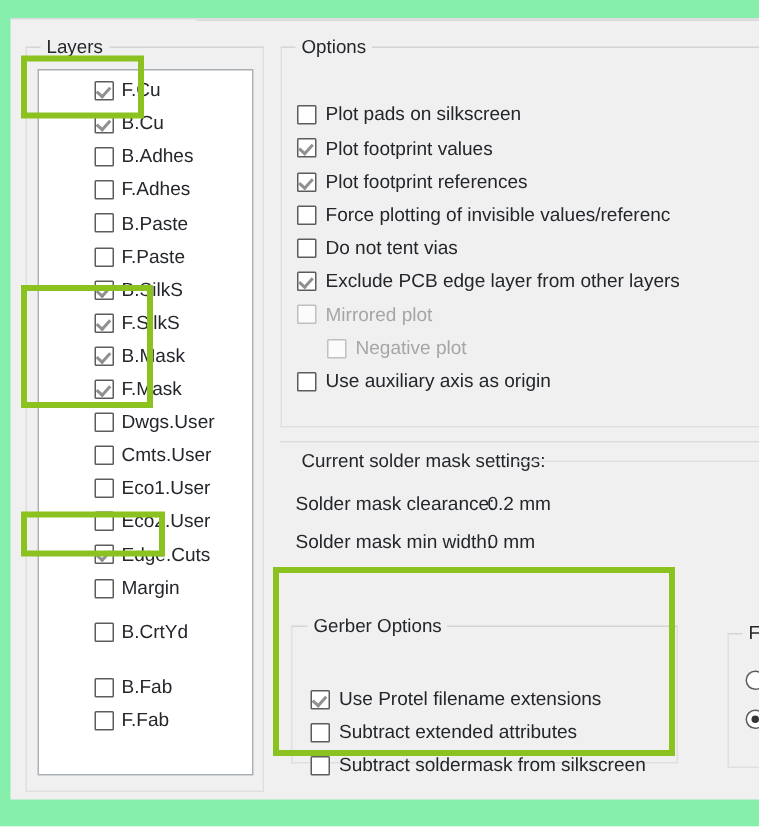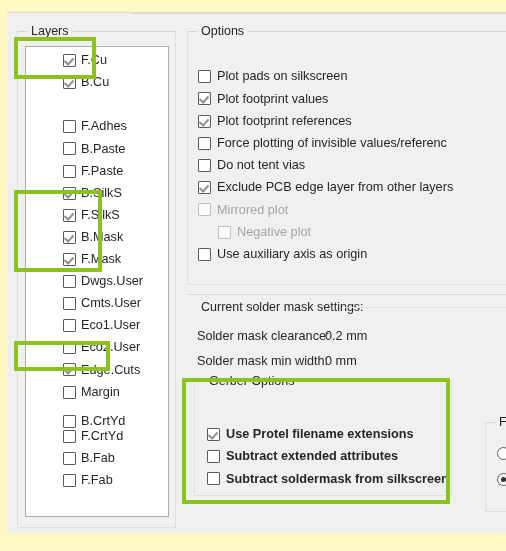--- a/index.html
+++ b/index.html
@@ -10,21 +10,21 @@
     width: 506px;
     height: 551px;
     background: #ffffff;
     font-family: "Liberation Sans", sans-serif;
     overflow: hidden;
   }
   #root {
     position: relative;
     width: 506px;
     height: 551px;
-    background: #fef9c3;
+    background: #86efac;
   }
 
   
   .dialog {
     position: absolute;
     left: 7px;
     top: 12px;
     width: 499px;
     height: 521px;
     background: #f0f0f0;
@@ -205,35 +205,33 @@
   }
   .mask-row .val {
     position: absolute;
     left: 128px;
     top: 0;
   }
 
   
   #gerber-group {
     left: 187px;
-    top: 368px;
+    top: 404px;
     width: 258px;
-    height: 115px;
+    height: 92px;
     padding-left: 44px;
   }
   #gerber-group .gb-title { top: -8px; left: 10px; }
   .gerber-row {
     position: absolute;
     left: 12px;
     height: 21px;
     display: flex;
-    align-items: center;
     gap: 6px;
     white-space: nowrap;
-    font-weight: bold;
   }
   .gerber-row .lbl {
     font-size: 12.7px;
     color: #23262b;
     line-height: 1;
   }
 
   
   #format-group {
     left: 478px;
@@ -289,20 +287,24 @@
       <div class="gb-title">Layers</div>
       <div id="layers-list">
           <div class="layer-row" style="top: 3px;">
             <span class="cb checked"></span>
             <span class="lbl">F.Cu</span>
           </div>
           <div class="layer-row" style="top: 25.1px;">
             <span class="cb checked"></span>
             <span class="lbl">B.Cu</span>
           </div>
+          <div class="layer-row" style="top: 47.2px;">
+            <span class="cb"></span>
+            <span class="lbl">B.Adhes</span>
+          </div>
           <div class="layer-row" style="top: 69.3px;">
             <span class="cb"></span>
             <span class="lbl">F.Adhes</span>
           </div>
           <div class="layer-row" style="top: 91.4px;">
             <span class="cb"></span>
             <span class="lbl">B.Paste</span>
           </div>
           <div class="layer-row" style="top: 113.5px;">
             <span class="cb"></span>
@@ -344,24 +346,20 @@
             <span class="cb checked"></span>
             <span class="lbl">Edge.Cuts</span>
           </div>
           <div class="layer-row" style="top: 334.5px;">
             <span class="cb"></span>
             <span class="lbl">Margin</span>
           </div>
           <div class="layer-row" style="top: 364px; text-align: right;">
             <span class="cb"></span>
             <span class="lbl">B.CrtYd</span>
-          </div>
-          <div class="layer-row" style="top: 378.7px;">
-            <span class="cb"></span>
-            <span class="lbl">F.CrtYd</span>
           </div>
           <div class="layer-row" style="top: 400.8px;">
             <span class="cb"></span>
             <span class="lbl">B.Fab</span>
           </div>
           <div class="layer-row" style="top: 422.9px;">
             <span class="cb"></span>
             <span class="lbl">F.Fab</span>
           </div>
         </div>

